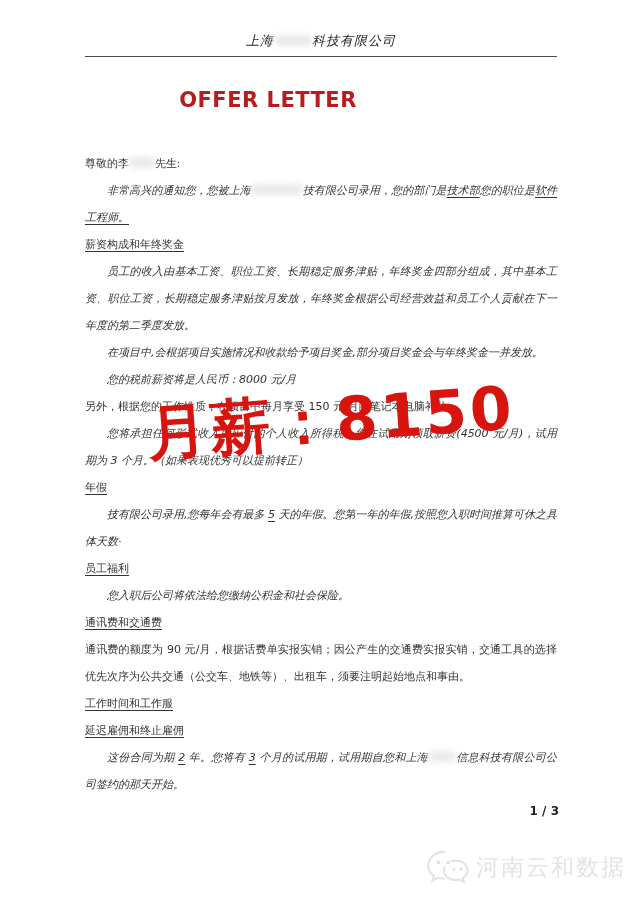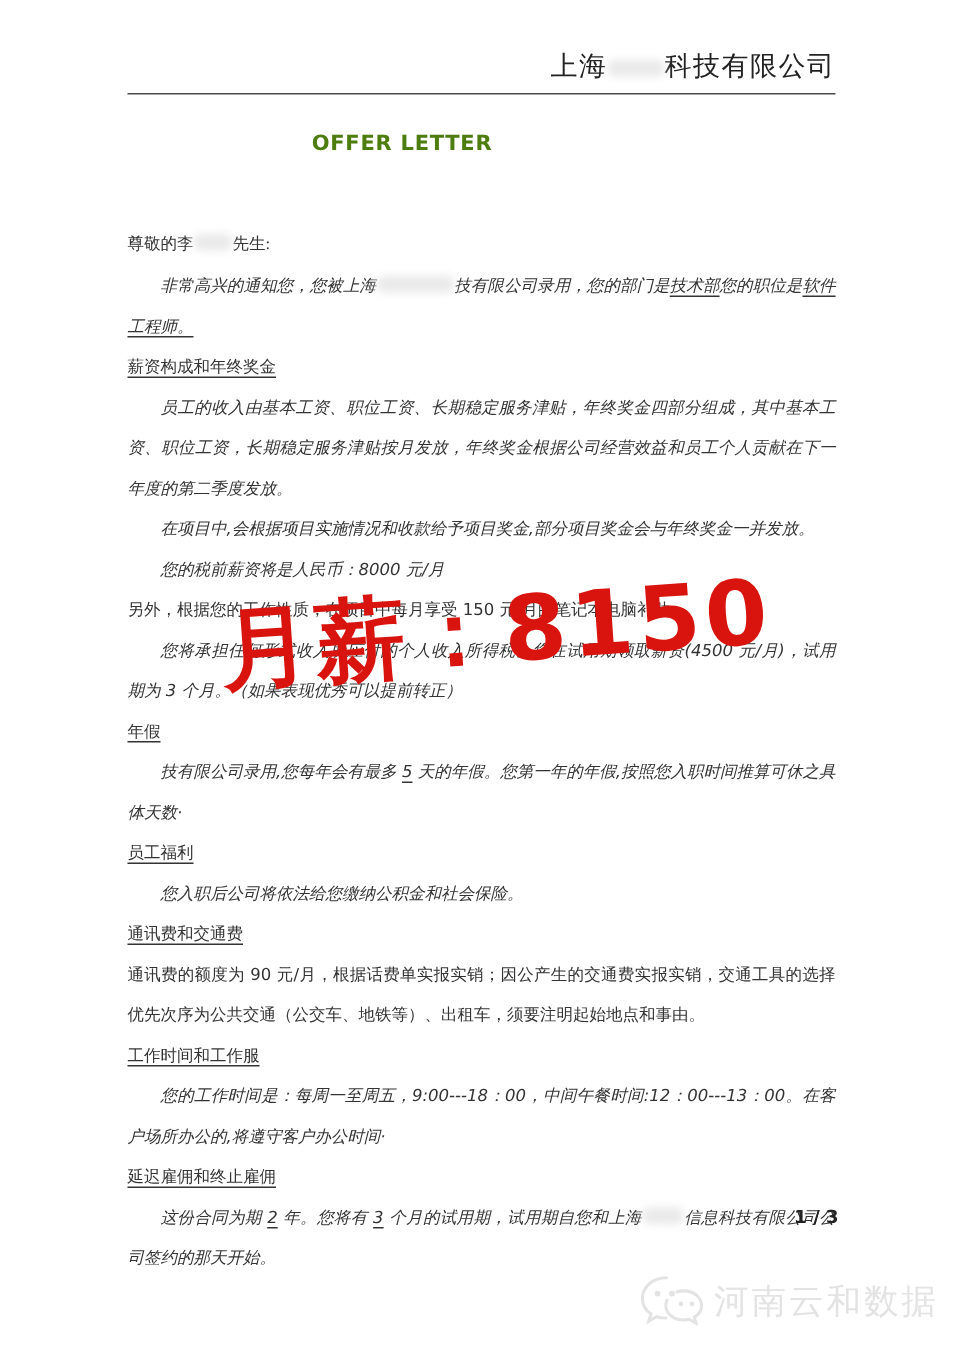--- a/index.html
+++ b/index.html
@@ -8,37 +8,38 @@
     background: #ffffff;
     font-family: "DejaVu Sans", sans-serif;
     color: #333;
     position: relative;
     overflow: hidden;
   }
 
   
   .letterhead {
     position: absolute; top: 32px; left: 85px; width: 472px;
-    text-align: right;
+    text-align: center;
     font-family: "DejaVu Serif", serif;
-    font-size: 18px;
+    font-style: italic;
+    font-size: 13px;
     color: #222;
     border-bottom: 1.5px solid #4a4a4a;
     padding-bottom: 6px;
     letter-spacing: 1px;
   }
 
   
   .doc-title {
     position: absolute; top: 88px; left: 0; width: 536px;
     text-align: center;
     font-weight: bold;
-    font-size: 14px;
+    font-size: 21px;
     letter-spacing: 0.5px;
-    color: #4d7c0f;
+    color: #b91c1c;
   }
 
   
   .content {
     position: absolute; top: 150px; left: 85px; width: 472px;
     font-size: 11px;
     line-height: 27px;
     color: #333;
     text-align: justify;
   }
@@ -117,21 +118,20 @@
     <p class="para indent"><span>您的税前薪资将是人民币：8000 元/月</span></p>
     <p class="para"><span>另外，根据您的工作性质，在项目中每月享受 150 元/月的笔记本电脑补助。</span></p>
     <p class="para indent"><span>您将承担任何形式收入所应付的个人收入所得税。您在试用期领取薪资(4500 元/月)，试用期为 3 个月。（如果表现优秀可以提前转正）</span></p>
     <div class="heading">年假</div>
     <p class="para indent"><span>技有限公司录用,您每年会有最多 </span><span class="u">5</span><span> 天的年假。您第一年的年假,按照您入职时间推算可休之具体天数·</span></p>
     <div class="heading">员工福利</div>
     <p class="para indent"><span>您入职后公司将依法给您缴纳公积金和社会保险。</span></p>
     <div class="heading">通讯费和交通费</div>
     <p class="para"><span>通讯费的额度为 90 元/月，根据话费单实报实销；因公产生的交通费实报实销，交通工具的选择优先次序为公共交通（公交车、地铁等）、出租车，须要注明起始地点和事由。</span></p>
     <div class="heading">工作时间和工作服</div>
-    <p class="para indent"><span>您的工作时间是：每周一至周五，9:00---18：00，中间午餐时间:12：00---13：00。在客户场所办公的,将遵守客户办公时间·</span></p>
     <div class="heading">延迟雇佣和终止雇佣</div>
     <p class="para indent"><span>这份合同为期 </span><span class="u">2</span><span> 年。您将有 </span><span class="u">3</span><span> 个月的试用期，试用期自您和上海</span><span class="redact" style="width: 28px;"></span><span>信息科技有限公司公司签约的那天开始。</span></p>
   </div>
 
 <div class="page-number">1 / 3</div>
 
 <div class="salary-watermark" id="salary-watermark" style="color: rgb(217, 20, 14);">月薪：8150</div>
 
 <div class="brand-watermark">
   <span style="display:inline-block; line-height:0;">

